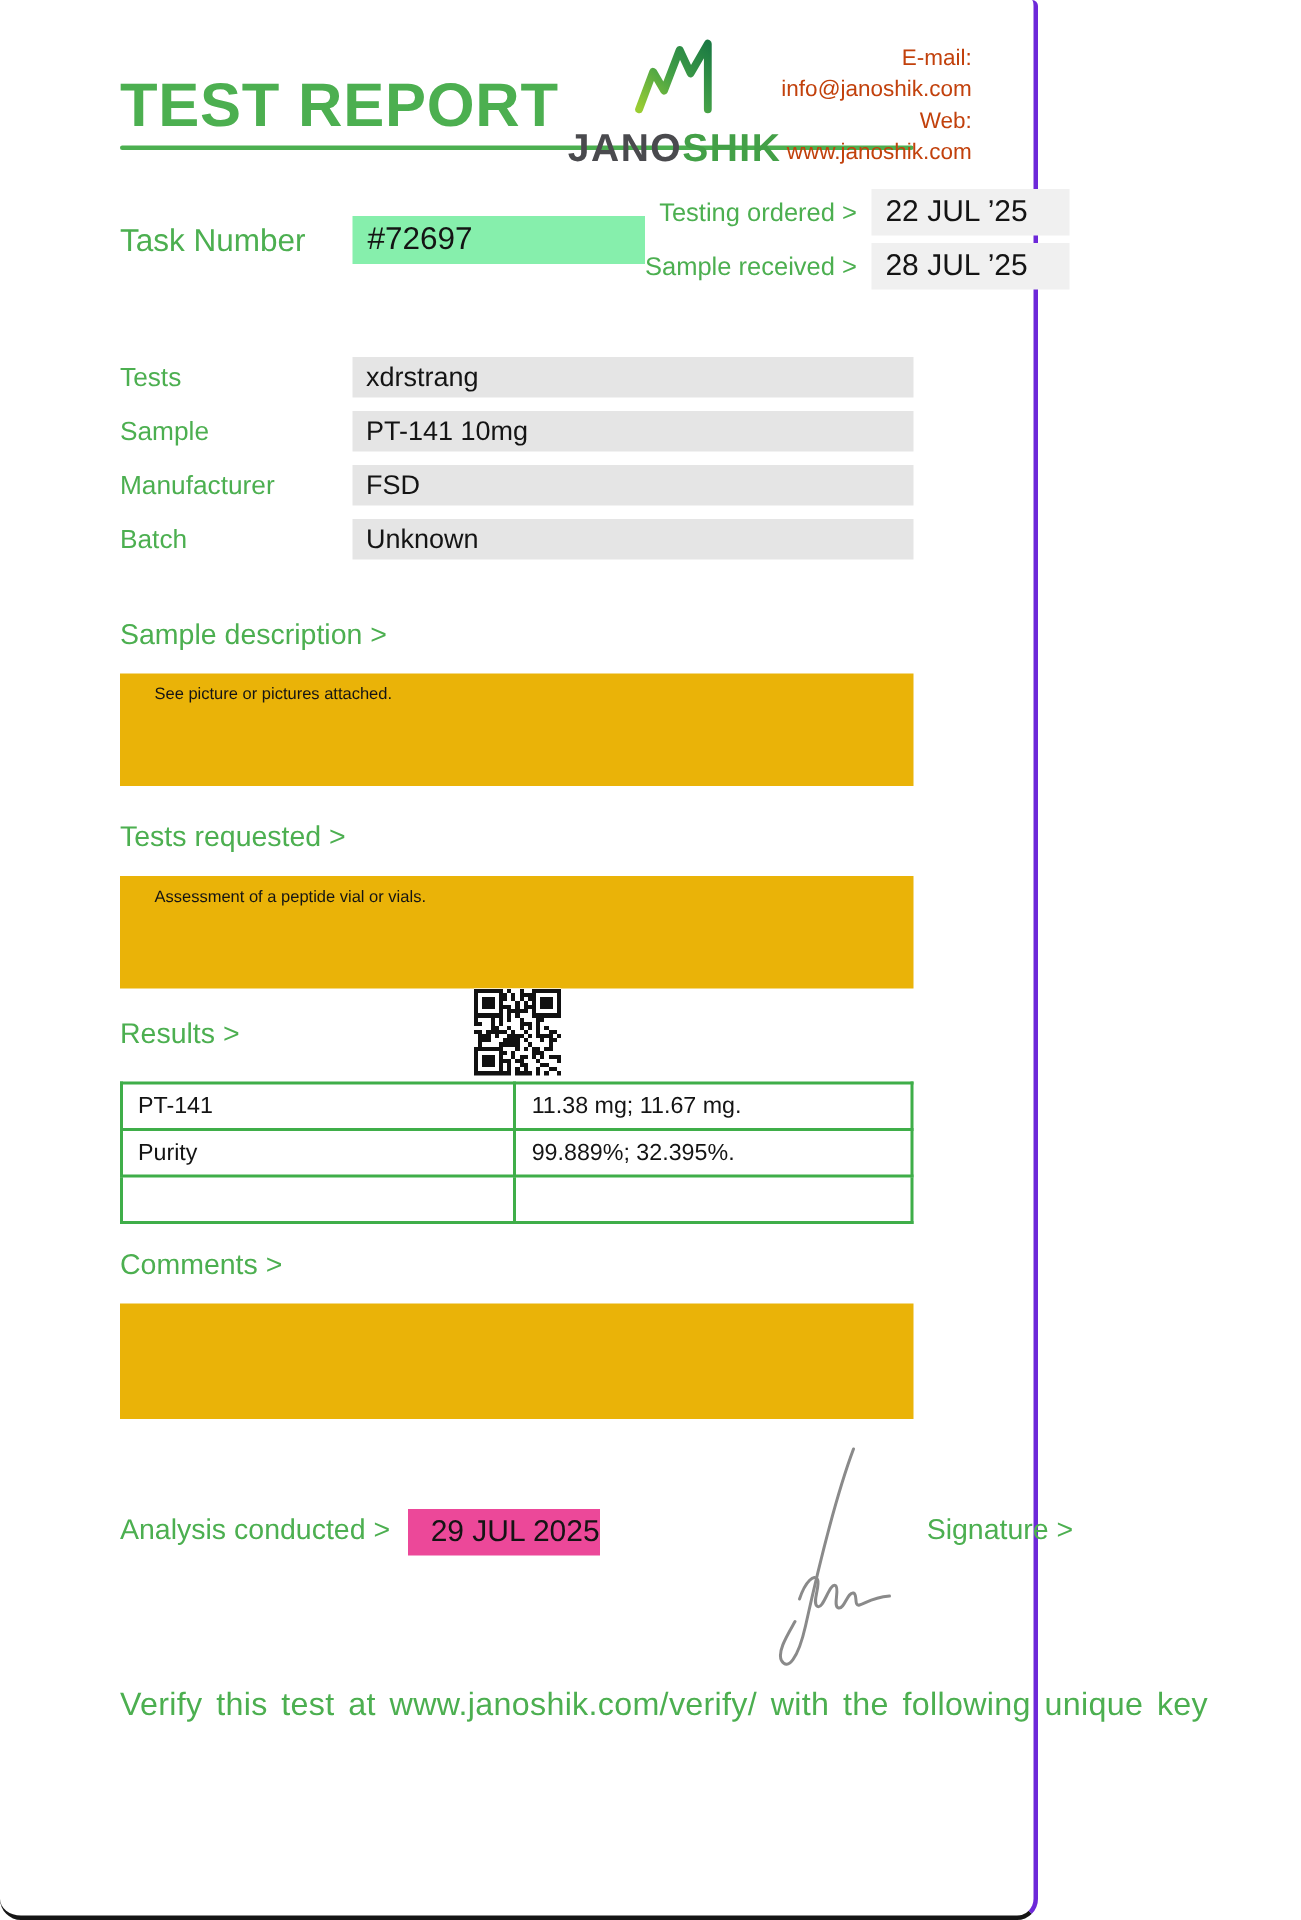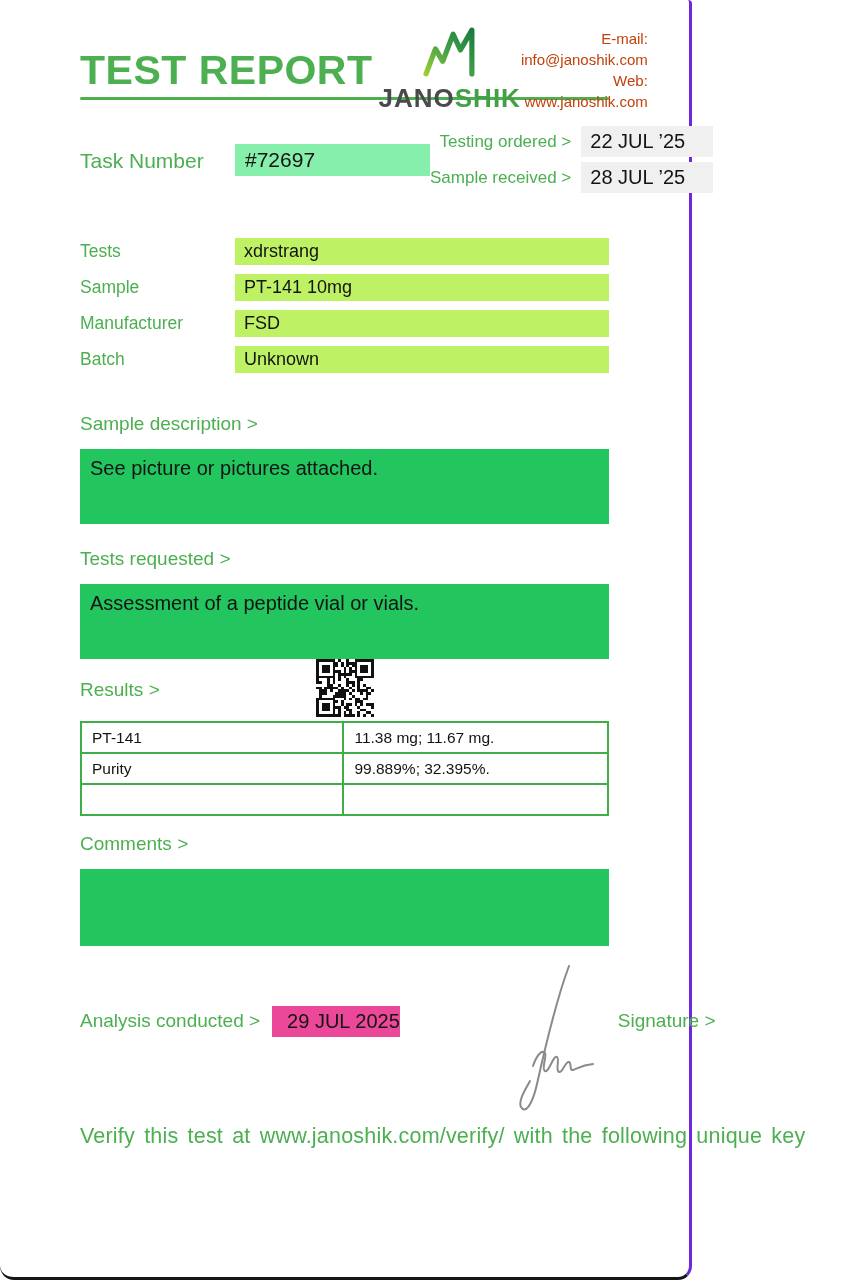--- a/index.html
+++ b/index.html
@@ -52,30 +52,30 @@
     background: #f0f0f0; width: 132px; height: 31px;
     font-size: 20px; font-weight: 500; color: #141414;
     display: flex; align-items: center; padding-left: 9px; white-space: nowrap;
   }
 
   
   .details { margin-top: 45px; }
   .detail-row { display: flex; align-items: center; margin-bottom: 9px; }
   .detail-label { width: 155px; font-size: 17.5px; color: #4caf50; }
   .detail-value {
-    flex: 1; background: #bef264; height: 27px;
+    flex: 1; background: #e5e5e5; height: 27px;
     font-size: 18px; color: #141414;
     display: flex; align-items: center; padding-left: 9px;
   }
 
   
   .section-heading { font-size: 19px; color: #4caf50; }
   .section-box {
-    background: #22c55e; margin-top: 14px; padding: 8px 10px;
-    font-size: 20px; color: #141414;
+    background: #eab308; margin-top: 14px; padding: 8px 23px;
+    font-size: 11px; color: #141414;
   }
   .sample-desc-heading { margin-top: 40px; }
   .sample-desc-box { height: 75px; }
   .tests-heading { margin-top: 24px; }
   .tests-box { height: 75px; }
 
   
   .results-head { position: relative; height: 62px; display: flex; align-items: center; }
   .qr {
     position: absolute; left: 50%; transform: translateX(-50%); top: 0;

